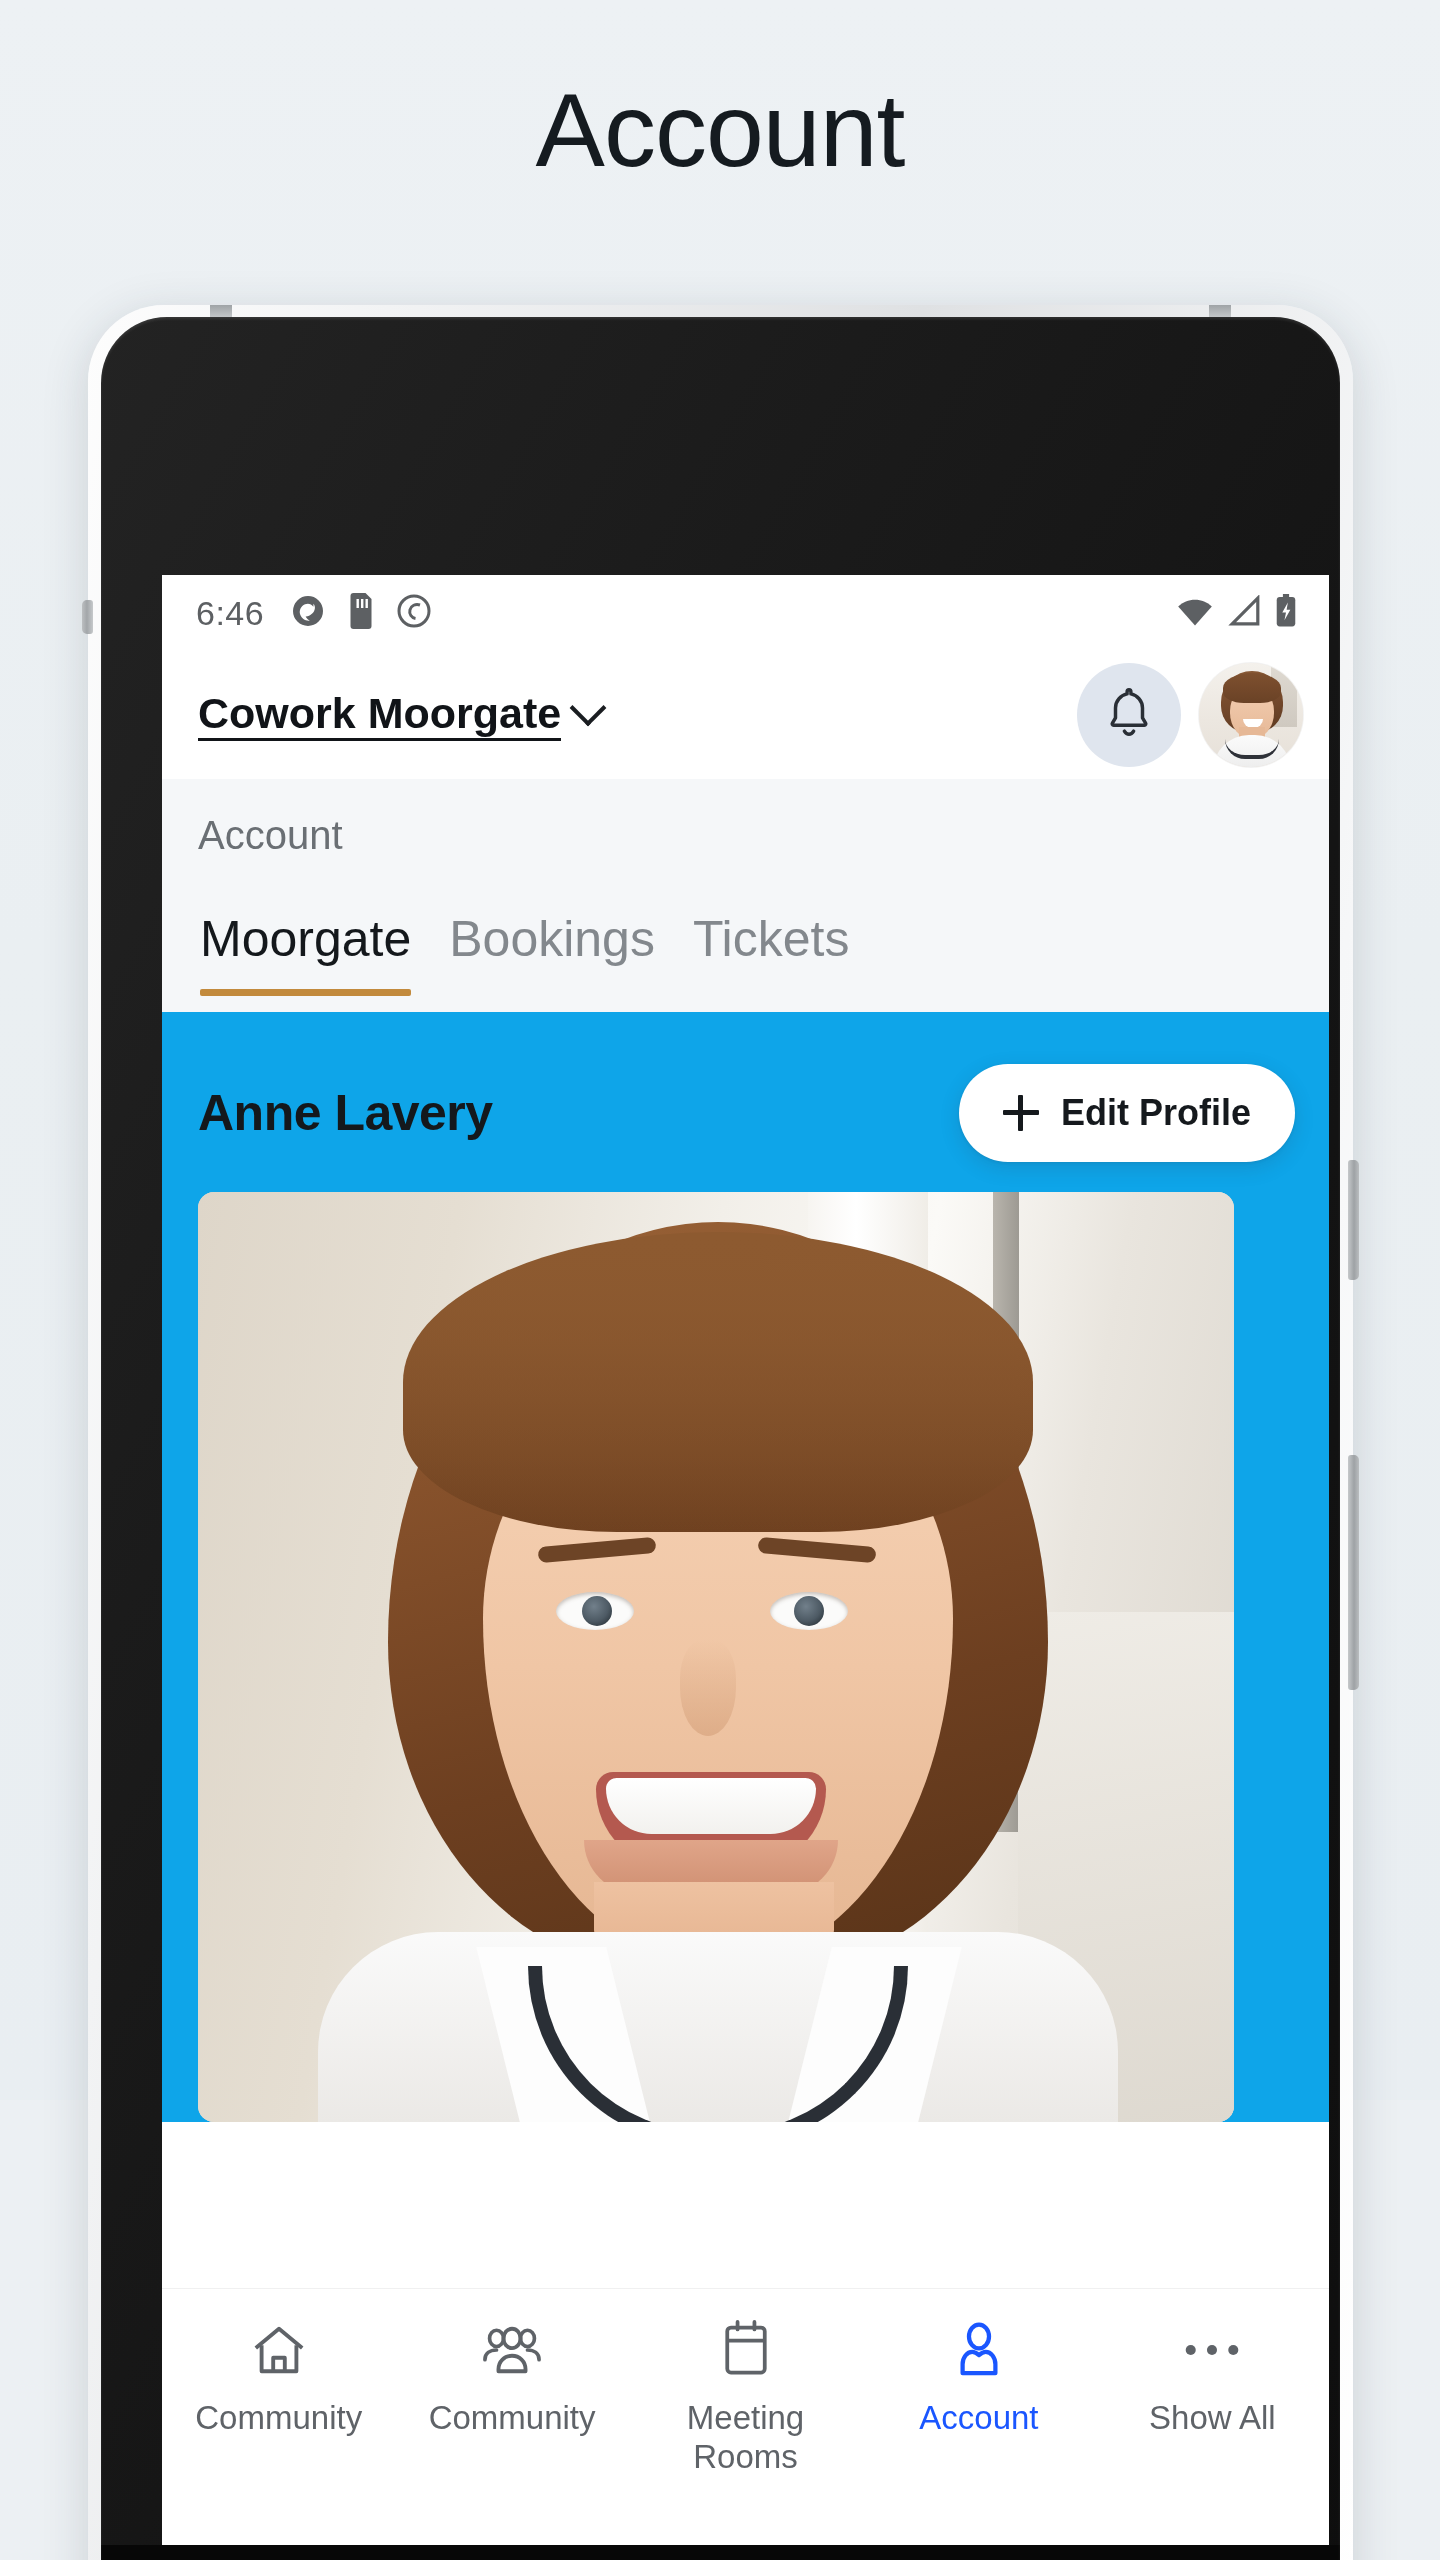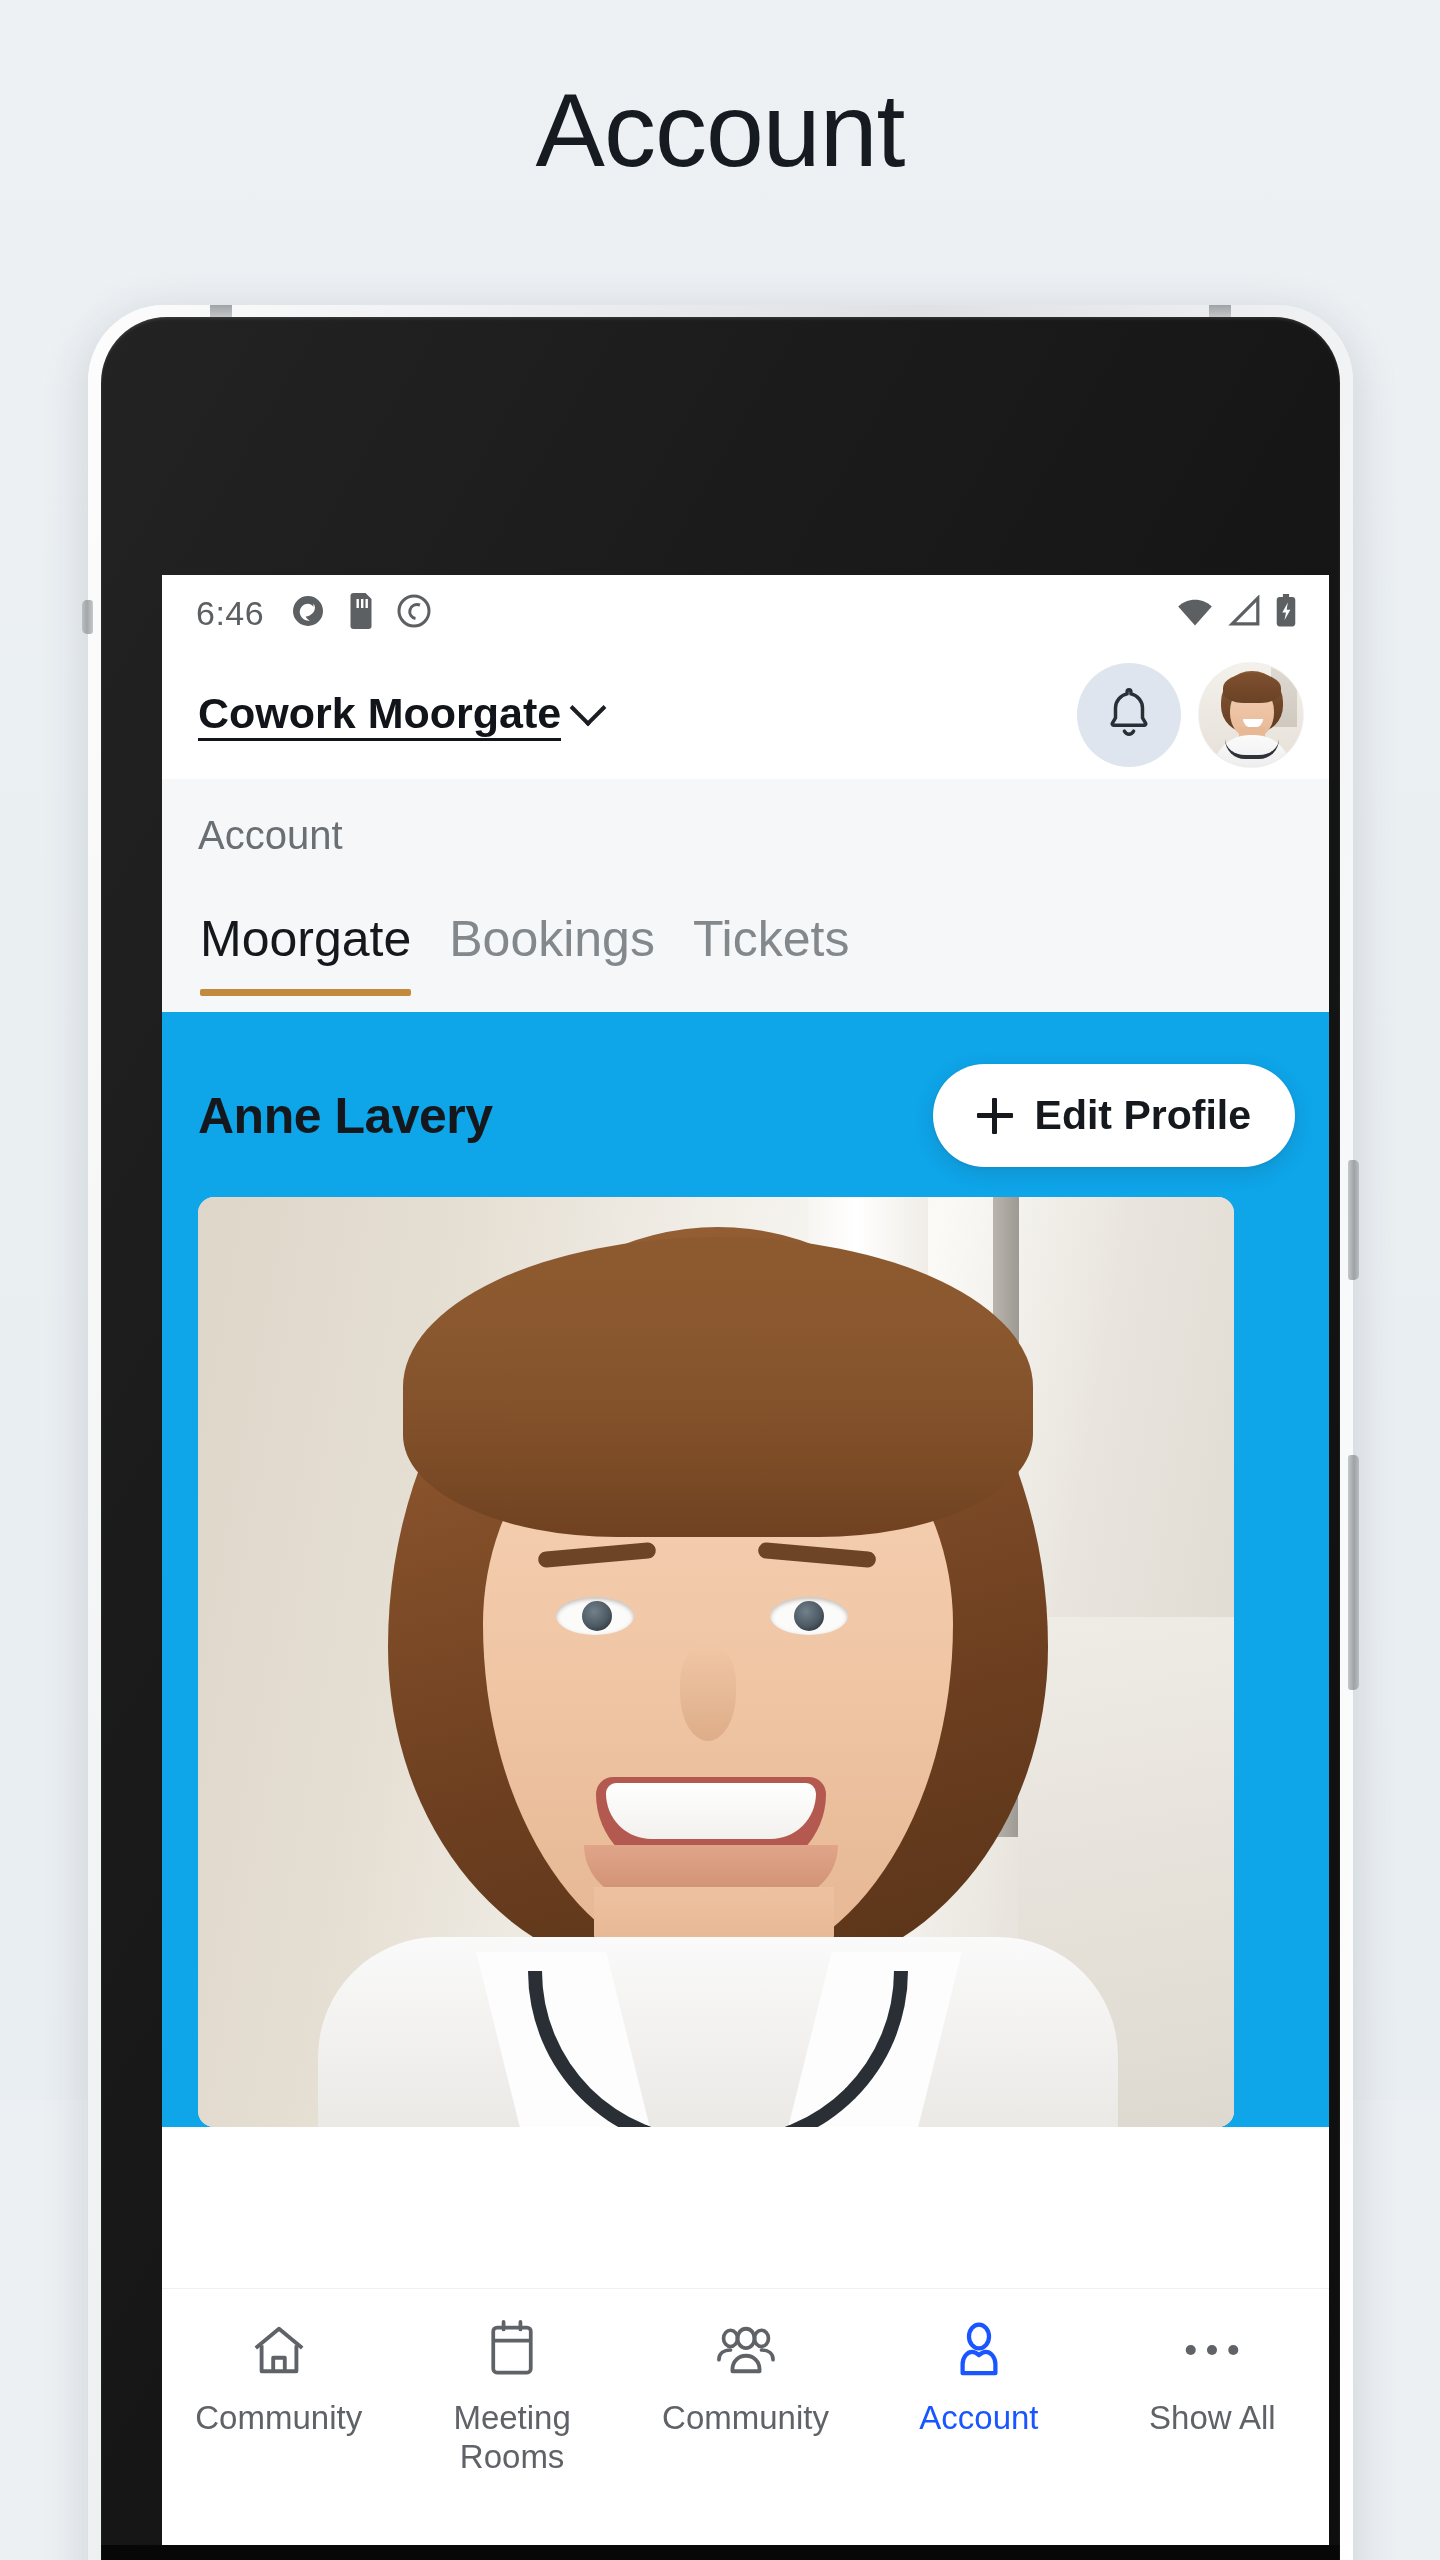--- a/index.html
+++ b/index.html
@@ -198,21 +198,21 @@
     box-shadow: 0 6px 20px rgba(36,48,66,.16), 0 1px 3px rgba(36,48,66,.10);
   }
   .plus {
     position: relative; width: 36px; height: 36px;
   }
   .plus::before, .plus::after {
     content:""; position:absolute; background:#15191d; border-radius:1px;
   }
   .plus::before { left:0; top:15px; width:36px; height:5px; }
   .plus::after  { top:0; left:15px; width:5px; height:36px; }
-  .edit-label { font-size: 41px; font-weight: 700; color: #15191d; }
+  .edit-label { font-size: 36px; font-weight: 700; color: #15191d; }
 
   
   .photo-wrap { padding: 0 36px; }
   .photo {
     position: relative;
     width: 1036px; height: 930px;
     border-radius: 16px;
     overflow: hidden;
     background: #ded7cc;
   }
@@ -468,44 +468,44 @@
                 <path d="M3 14 15 4l12 10" fill="none" stroke="#5f6368" stroke-width="2" stroke-linejoin="round"></path>
                 <path d="M6 12.5V26h18V12.5" fill="none" stroke="#5f6368" stroke-width="2" stroke-linejoin="round"></path>
                 <path d="M12 26v-7h6v7" fill="none" stroke="#5f6368" stroke-width="2" stroke-linejoin="round"></path>
               </svg>
             </span>
             <span class="nav-label">Community</span>
           </div>
 
           <div class="nav-item">
             <span class="nav-ic">
-              <svg width="50" height="60" viewBox="0 0 26 32">
-                <rect x="3" y="4" width="20" height="24" rx="2" fill="none" stroke="#5f6368" stroke-width="2"></rect>
-                <path d="M3 11h20" fill="none" stroke="#5f6368" stroke-width="2"></path>
-                <path d="M8.5 1v4M17.5 1v4" fill="none" stroke="#5f6368" stroke-width="2" stroke-linecap="round"></path>
-              </svg>
-            </span>
-            <span class="nav-label" style="white-space:pre-line">Meeting
-Rooms</span>
-          </div>
-
-          <div class="nav-item">
-            <span class="nav-ic">
               <svg width="62" height="58" viewBox="0 0 32 30">
                 <ellipse cx="8" cy="9" rx="3.6" ry="4.2" fill="none" stroke="#5f6368" stroke-width="1.9"></ellipse>
                 <ellipse cx="24" cy="9" rx="3.6" ry="4.2" fill="none" stroke="#5f6368" stroke-width="1.9"></ellipse>
                 <path d="M2 20c0-3.2 2.6-5 6-5" fill="none" stroke="#5f6368" stroke-width="1.9" stroke-linecap="round"></path>
                 <path d="M30 20c0-3.2-2.6-5-6-5" fill="none" stroke="#5f6368" stroke-width="1.9" stroke-linecap="round"></path>
                 <ellipse cx="16" cy="9" rx="4.4" ry="5" fill="none" stroke="#5f6368" stroke-width="2"></ellipse>
                 <path d="M9 25c0-4.2 3.1-7 7-7s7 2.8 7 7v1H9v-1Z" fill="none" stroke="#5f6368" stroke-width="2" stroke-linejoin="round"></path>
               </svg>
             </span>
             <span class="nav-label">Community</span>
           </div>
 
+          <div class="nav-item">
+            <span class="nav-ic">
+              <svg width="50" height="60" viewBox="0 0 26 32">
+                <rect x="3" y="4" width="20" height="24" rx="2" fill="none" stroke="#5f6368" stroke-width="2"></rect>
+                <path d="M3 11h20" fill="none" stroke="#5f6368" stroke-width="2"></path>
+                <path d="M8.5 1v4M17.5 1v4" fill="none" stroke="#5f6368" stroke-width="2" stroke-linecap="round"></path>
+              </svg>
+            </span>
+            <span class="nav-label" style="white-space:pre-line">Meeting
+Rooms</span>
+          </div>
+
           <div class="nav-item active">
             <span class="nav-ic">
               <svg width="54" height="58" viewBox="0 0 28 30">
                 <ellipse cx="14" cy="8" rx="5.2" ry="6.2" fill="none" stroke="#1a56ff" stroke-width="2.2"></ellipse>
                 <path d="M5.5 27v-4.6c0-3.6 2.3-6.4 5-6.4 1.2 0 2.3.6 3.5 1.6 1.2-1 2.3-1.6 3.5-1.6 2.7 0 5 2.8 5 6.4V27H5.5Z" fill="none" stroke="#1a56ff" stroke-width="2.2" stroke-linejoin="round"></path>
               </svg>
             </span>
             <span class="nav-label">Account</span>
           </div>
 

